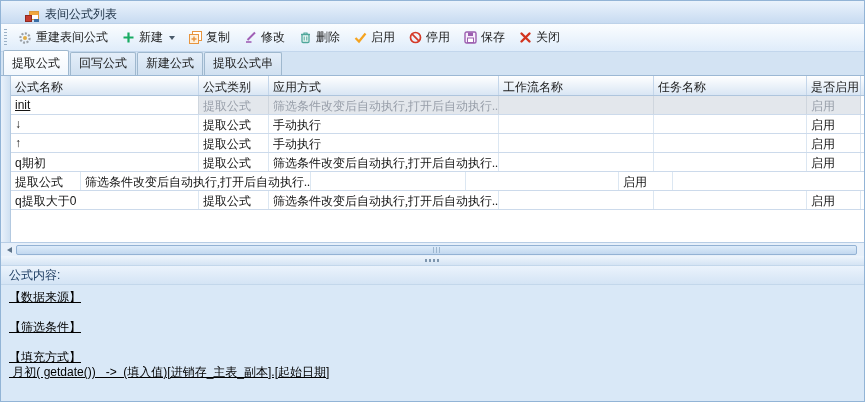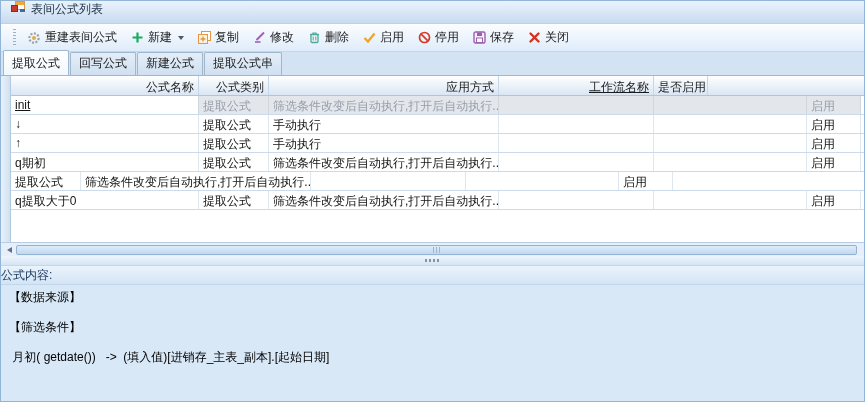--- a/index.html
+++ b/index.html
@@ -8,37 +8,37 @@
     width: 865px; height: 402px;
     border: 1px solid #92b4d6;
     background: #d3e3f3;
     font-size: 12px;
     overflow: hidden;
     position: relative;
   }
   
   .titlebar {
     height: 23px;
-    display: flex; align-items: flex-start; gap: 6px;
-    padding-left: 10px;
+    display: flex; align-items: flex-end; gap: 6px;
+    padding-left: 24px;
     background: linear-gradient(#eaf3fc, #c8dbf1);
     border-bottom: 1px solid #bdd2e9;
     color: #22364a;
   }
   .form-icon { width: 14px; height: 12px; position: relative; flex: 0 0 auto; }
   .fi-back { position: absolute; left: 4px; top: 0; width: 10px; height: 9px;
     border: 1px solid #dd9a3c; background: linear-gradient(#f0a73f 0 3px, #ffffff 3px); }
   .fi-blue { position: absolute; right: 0; bottom: 1px; width: 5px; height: 3px; background: #3a6ea5; }
   .fi-front { position: absolute; left: 0; top: 4px; width: 7px; height: 7px;
     background: #c53b2f; border: 1px solid #8e2a22; }
   
   .toolbar {
     height: 28px;
     display: flex; align-items: center; gap: 2px;
-    padding-left: 11px;
+    padding-left: 2px;
     background: linear-gradient(#fbfdff, #dfecfa);
     border-bottom: 1px solid #c2d6ec;
   }
   .tb-grip { width: 3px; height: 18px; margin: 0 3px 0 1px;
     background: repeating-linear-gradient(180deg, #9ab0c6 0 1px, transparent 1px 3px); }
   .tb-btn { display: flex; align-items: center; gap: 4px; padding: 3px 6px; color: #1d1d1d; cursor: default; }
   .tb-btn .ic { display: inline-flex; line-height: 1; }
   .caret { width: 0; height: 0; border-left: 3px solid transparent; border-right: 3px solid transparent;
     border-top: 4px solid #4a5a6a; margin-left: 2px; }
   
@@ -55,52 +55,52 @@
   .grid {
     height: 167px; background: #ffffff;
     border-top: 1px solid #9cb8d4;
     position: relative; padding-left: 10px; overflow: hidden;
   }
   .rowhdr-strip { position: absolute; left: 0; top: 0; bottom: 0; width: 10px;
     background: linear-gradient(90deg, #eaf2fb, #cfe0f1);
     border-right: 1px solid #b3c9e0; }
   .thead { display: flex; height: 20px;
     background: linear-gradient(#ffffff, #d9e6f4);
-    border-bottom: 1px solid #aec5dd; text-align: right; }
+    border-bottom: 1px solid #aec5dd; }
   .th { padding: 3px 4px 0; border-right: 1px solid #c4d6ea; color: #1c1c1c; white-space: nowrap; overflow: hidden; }
   .row { display: flex; height: 19px; border-bottom: 1px solid #ccdaeb; background: #fff; }
   .cell { padding: 2px 4px 0; border-right: 1px solid #dce7f2; color: #141414; white-space: nowrap; overflow: hidden; }
   .row.selected .cell { background: #e3e7ec; color: #979ea9; border-right-color: #cfd6de; }
   .row.selected .cell.c-name { background: #ffffff; color: #141414; text-decoration: underline; }
-  .c-name { width: 188px; } .c-type { width: 70px; font-family: Liberation Mono, monospace; } .c-apply { width: 230px; }
-  .c-wf { width: 155px; text-decoration: underline; } .c-task { width: 153px; } .c-en { width: 54px; }
+  .c-name { width: 188px; } .c-type { width: 70px; font-family: Liberation Mono, monospace; } .c-apply { width: 230px; font-family: Liberation Serif, serif; }
+  .c-wf { width: 155px; } .c-task { width: 153px; } .c-en { width: 54px; }
   .grid-filler { flex: 1; background: #fff; }
   
   .hscroll { height: 14px; display: flex; align-items: center;
     background: #e7f0fa; border-top: 1px solid #b7cde5; padding: 1px 3px; }
   .sb-arrow { width: 10px; display: flex; justify-content: center; }
   .sb-arrow i { width: 0; height: 0; border-top: 3px solid transparent; border-bottom: 3px solid transparent;
     border-right: 5px solid #5d7389; }
   .sb-thumb { flex: 1; height: 10px; margin: 0 4px 0 2px;
     background: linear-gradient(#ddecfa, #c2d8ef);
     border: 1px solid #93b2d4; border-radius: 2px;
     display: flex; align-items: center; justify-content: center; }
   .sb-grip { width: 8px; height: 6px;
     background: repeating-linear-gradient(90deg, #9db6cf 0 1px, transparent 1px 3px); }
   
   .splitter { height: 10px; background: linear-gradient(#eef5fc, #d5e4f4);
     border-bottom: 1px solid #c3d7eb; display: flex; align-items: center; justify-content: center; }
   .dots { width: 15px; height: 3px;
     background: repeating-linear-gradient(90deg, #7e96ae 0 2px, transparent 2px 4px); }
   
-  .content-header { height: 19px; line-height: 19px; 
+  .content-header { height: 19px; line-height: 19px; padding-left: 8px;
     background: linear-gradient(#ebf3fc, #d4e4f5);
     border-bottom: 1px solid #c3d7eb; color: #16365c; }
   .content-body { height: 116px; background: #d9e8f7; padding: 5px 0 0 8px; color: #000; overflow: hidden; }
-  .content-line { white-space: pre; line-height: 15px; min-height: 15px; }
+  .content-line { white-space: pre; line-height: 15px; min-height: 15px; text-decoration: underline; }
 </style>
 </head>
 <body>
 
 <div class="window">
 
   <div class="titlebar">
     <span class="form-icon">
       <span class="fi-back"></span>
         <span class="fi-blue"></span>
@@ -213,20 +213,21 @@
   </div>
 
   <div class="grid">
     <div class="rowhdr-strip"></div>
 
     <div class="thead">
       <div class="th c-name">公式名称</div>
       <div class="th c-type">公式类别</div>
       <div class="th c-apply">应用方式</div>
       <div class="th c-wf">工作流名称</div>
+      <div class="th c-task">任务名称</div>
       <div class="th c-en">是否启用</div>
     </div>
 
     <div class="row selected">
       <div class="cell c-name">init</div>
       <div class="cell c-type">提取公式</div>
       <div class="cell c-apply">筛选条件改变后自动执行,打开后自动执行...</div>
       <div class="cell c-wf"></div>
       <div class="cell c-task"></div>
       <div class="cell c-en">启用</div>
@@ -285,16 +286,17 @@
   <div class="splitter">
     <span class="dots"></span>
   </div>
 
   <div class="content-header">公式内容:</div>
   <div class="content-body">
     <div class="content-line">【数据来源】</div>
     <div class="content-line"></div>
     <div class="content-line">【筛选条件】</div>
     <div class="content-line"></div>
+    <div class="content-line">【填充方式】</div>
     <div class="content-line"> 月初( getdate())   -&gt;  (填入值)[进销存_主表_副本].[起始日期]</div>
   </div>
 
 </div>
 
 </body></html>

